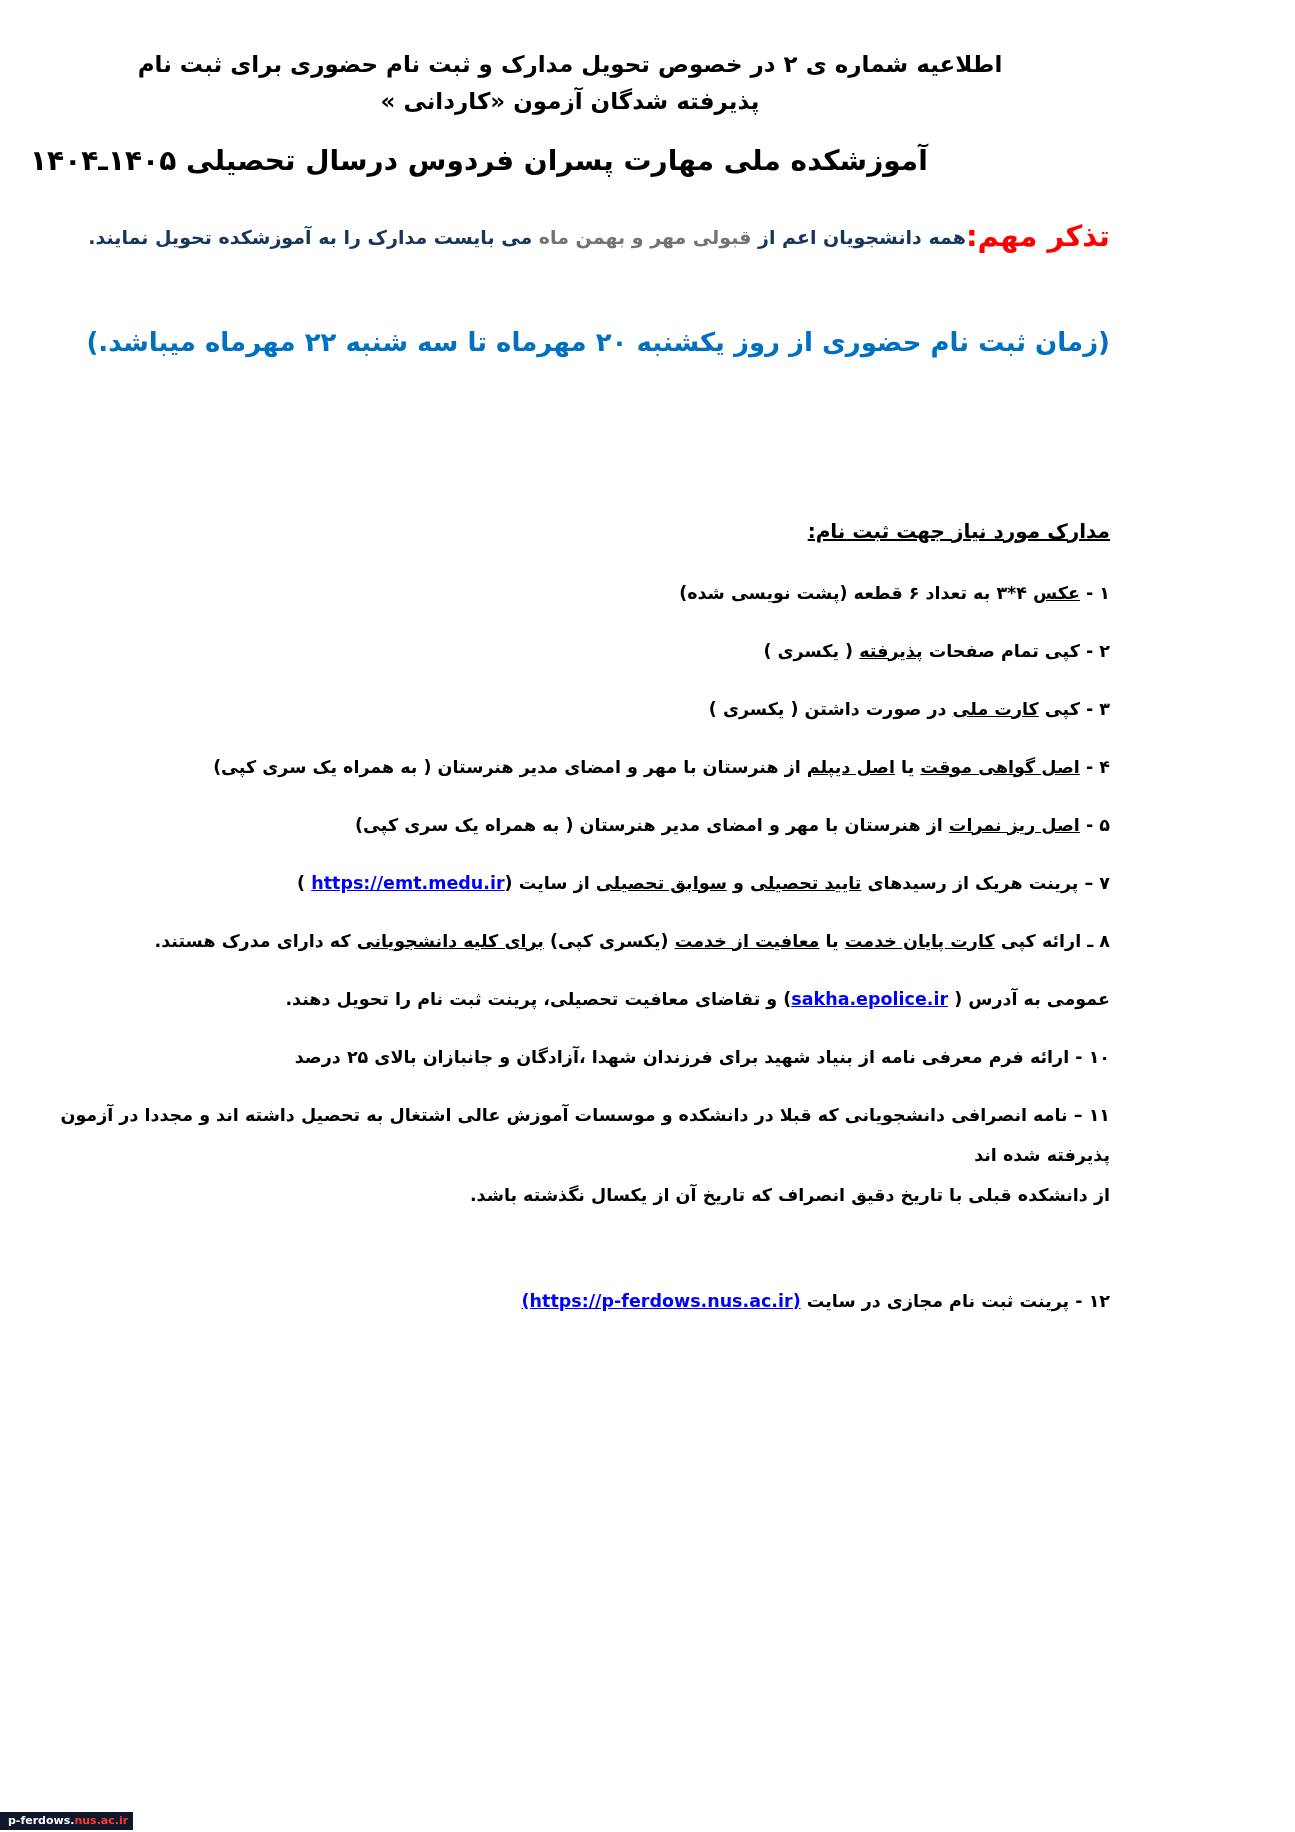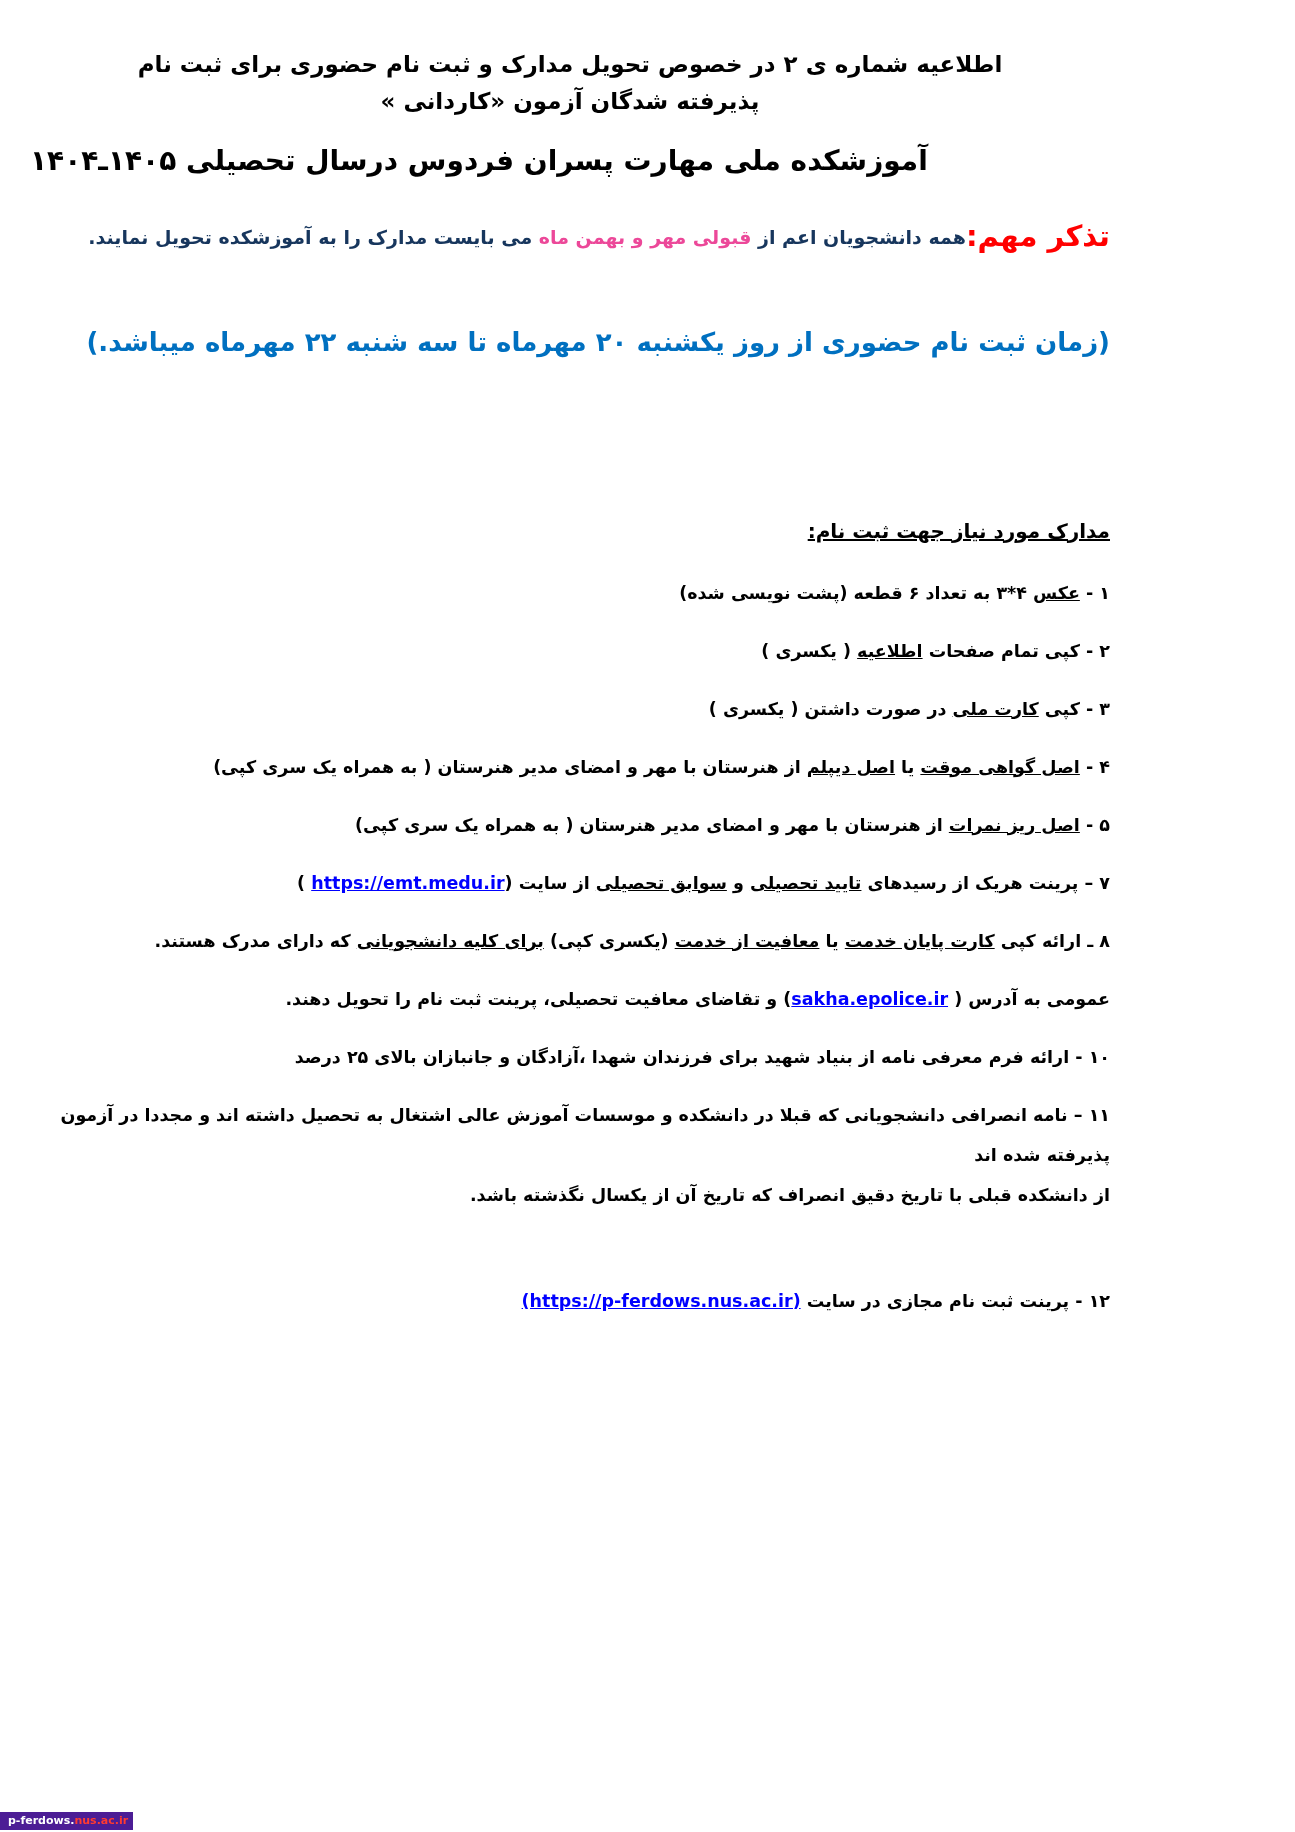--- a/index.html
+++ b/index.html
@@ -12,39 +12,39 @@
   .title{
     text-align:center;font-size:23px;line-height:1.6;color:#000;
   }
   .subtitle{
     text-align:left;font-size:28px;margin-top:24px;color:#000;
   }
   .notice{
     margin-top:42px;font-size:19px;color:#17365D;white-space:nowrap;
   }
   .notice-label{color:#FF0000;font-size:29px;vertical-align:-2px;}
-  .notice-hl{color:#ec4899;}
+  .notice-hl{color:#737373;}
   .schedule{
     margin-top:74px;text-align:right;color:#0070C0;font-size:26px;
   }
   .heading{
     margin-top:162px;text-align:right;font-size:20px;
     text-decoration:underline;
   }
   .list{margin-top:30px;font-size:17.5px;}
   .item{text-align:right;margin-bottom:18px;}
   .iline{line-height:40px;}
   .gap-top{margin-top:66px;}
   .u{text-decoration:underline;}
   .lnk{
     color:#0000FF;text-decoration:underline;cursor:pointer;
     unicode-bidi:embed;
   }
   .badge{
-    position:absolute;left:0;bottom:2px;background:#4c1d95;
+    position:absolute;left:0;bottom:2px;background:#0f172a;
     color:#ffffff;font-size:11px;line-height:15px;padding:1px 5px 2px 8px;
     direction:ltr;font-family:"DejaVu Sans","Liberation Sans",sans-serif;
   }
   .badge .dom{color:#ff3b30;}
   bdo{unicode-bidi:bidi-override;}
 </style>
 </head>
 <body>
 
 <div class="doc">
@@ -65,21 +65,21 @@
 
   <div class="schedule">(زمان ثبت نام حضوری از روز یکشنبه ۲۰ مهرماه  تا  سه شنبه ۲۲ مهرماه میباشد.)</div>
 
   <div class="heading">مدارک مورد نیاز جهت ثبت نام:</div>
 
   <div class="list">
       <div class="item">
         <div class="iline"><span>۱ - </span><span class="u">عکس</span><span> </span><bdo dir="ltr">۳*۴</bdo><span> به تعداد ۶ قطعه  (پشت نویسی شده)</span></div>
       </div>
       <div class="item">
-        <div class="iline"><span>۲ - کپی تمام صفحات </span><span class="u">اطلاعیه</span><span> ( یکسری )</span></div>
+        <div class="iline"><span>۲ - کپی تمام صفحات </span><span class="u">پذیرفته</span><span> ( یکسری )</span></div>
       </div>
       <div class="item">
         <div class="iline"><span>۳ - کپی </span><span class="u">کارت ملی</span><span> در صورت داشتن ( یکسری )</span></div>
       </div>
       <div class="item">
         <div class="iline"><span>۴ - </span><span class="u">اصل گواهی موقت</span><span>  یا </span><span class="u">اصل دیپلم</span><span> از هنرستان با مهر و امضای مدیر هنرستان ( به همراه یک سری کپی)</span></div>
       </div>
       <div class="item">
         <div class="iline"><span>۵ - </span><span class="u">اصل ریز نمرات</span><span>  از هنرستان با مهر و امضای مدیر هنرستان ( به همراه یک سری کپی)</span></div>
       </div>

